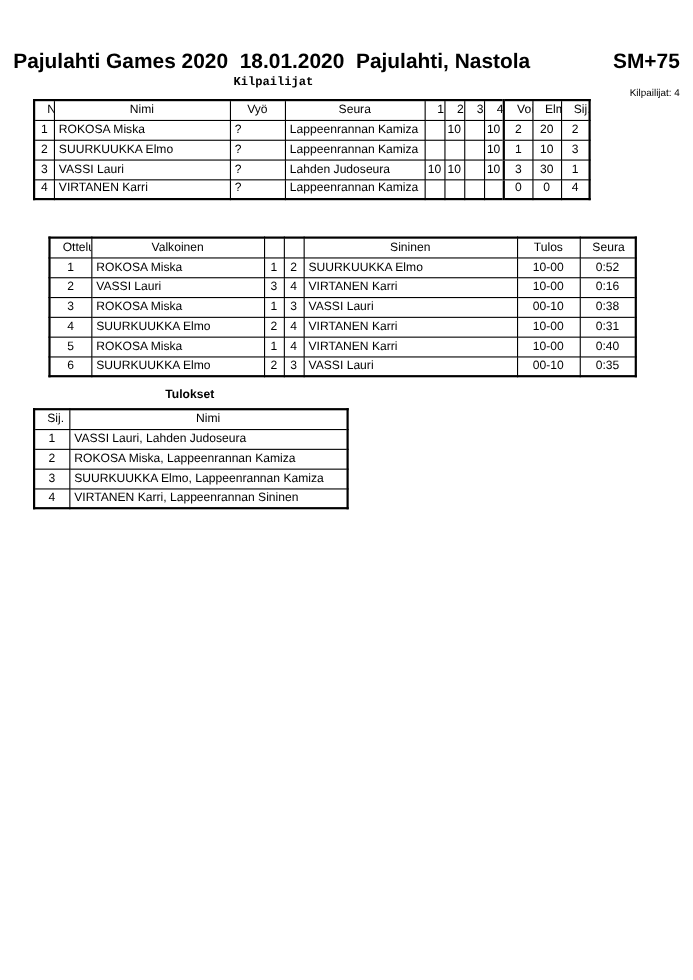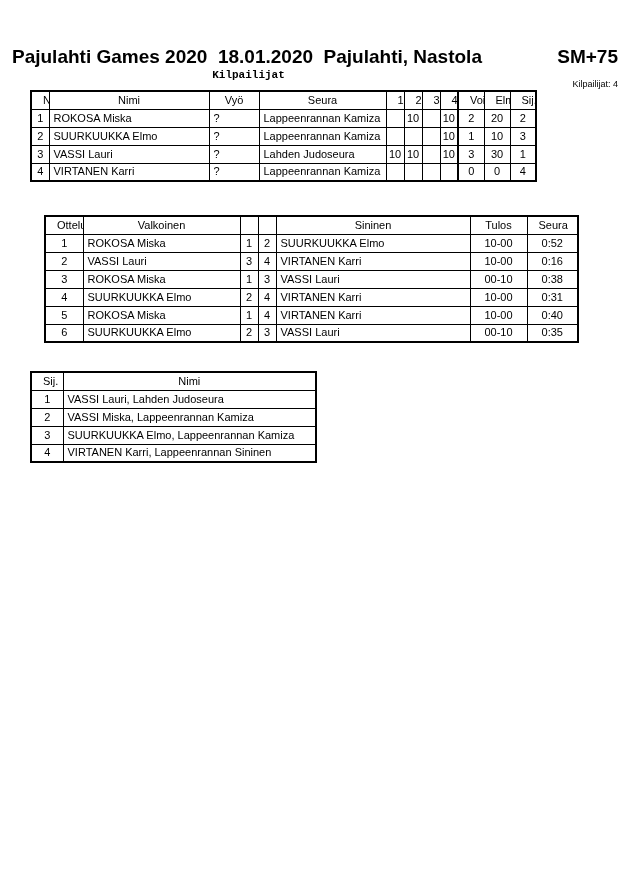--- a/index.html
+++ b/index.html
@@ -241,40 +241,41 @@
           <td class="lft">SUURKUUKKA Elmo</td>
           <td class="ctr">2</td>
           <td class="ctr">3</td>
           <td class="lft">VASSI Lauri</td>
           <td class="ctr">00-10</td>
           <td class="ctr">0:35</td>
         </tr>
       </tbody>
   </table>
 
+  <div class="section-heading" id="h-tulokset">Tulokset</div>
 
   <table id="t-tulokset">
     <colgroup>
       <col style="width:32px">
         <col style="width:253px">
     </colgroup>
     <thead>
       <tr>
         <th>Sij.</th>
         <th>Nimi</th>
       </tr>
     </thead>
     <tbody>
     <tr>
           <td class="ctr">1</td>
           <td class="lft">VASSI Lauri, Lahden Judoseura</td>
         </tr>
         <tr>
           <td class="ctr">2</td>
-          <td class="lft">VASSI Miska, Lappeenrannan Kamiza</td>
+          <td class="lft">ROKOSA Miska, Lappeenrannan Kamiza</td>
         </tr>
         <tr>
           <td class="ctr">3</td>
           <td class="lft">SUURKUUKKA Elmo, Lappeenrannan Kamiza</td>
         </tr>
         <tr>
           <td class="ctr">4</td>
           <td class="lft">VIRTANEN Karri, Lappeenrannan Sininen</td>
         </tr>
       </tbody>

